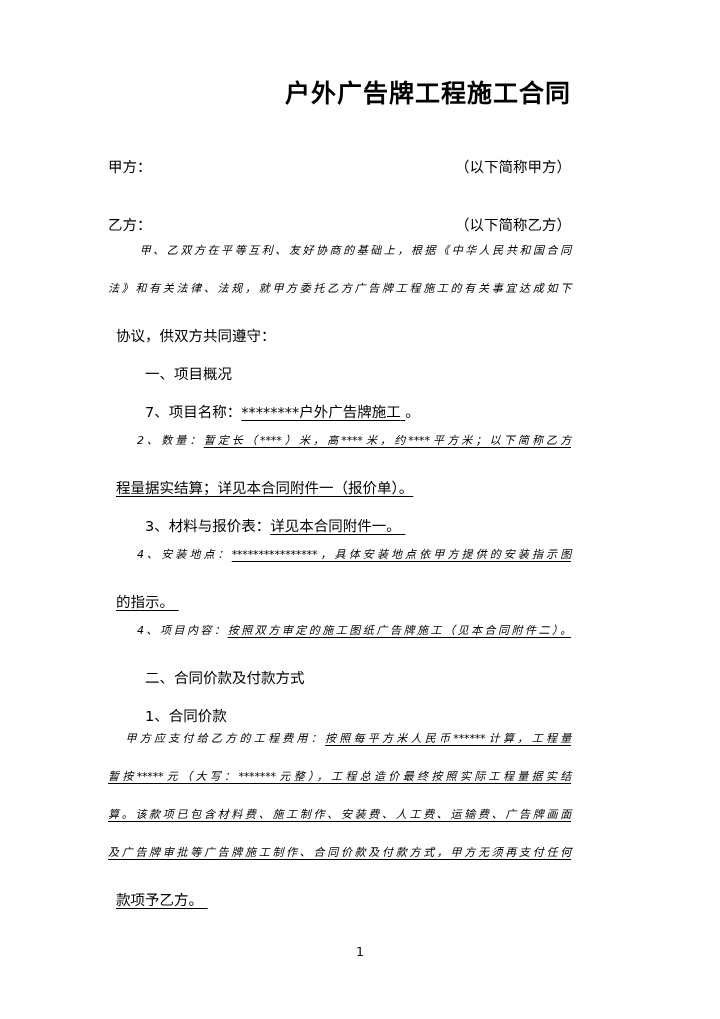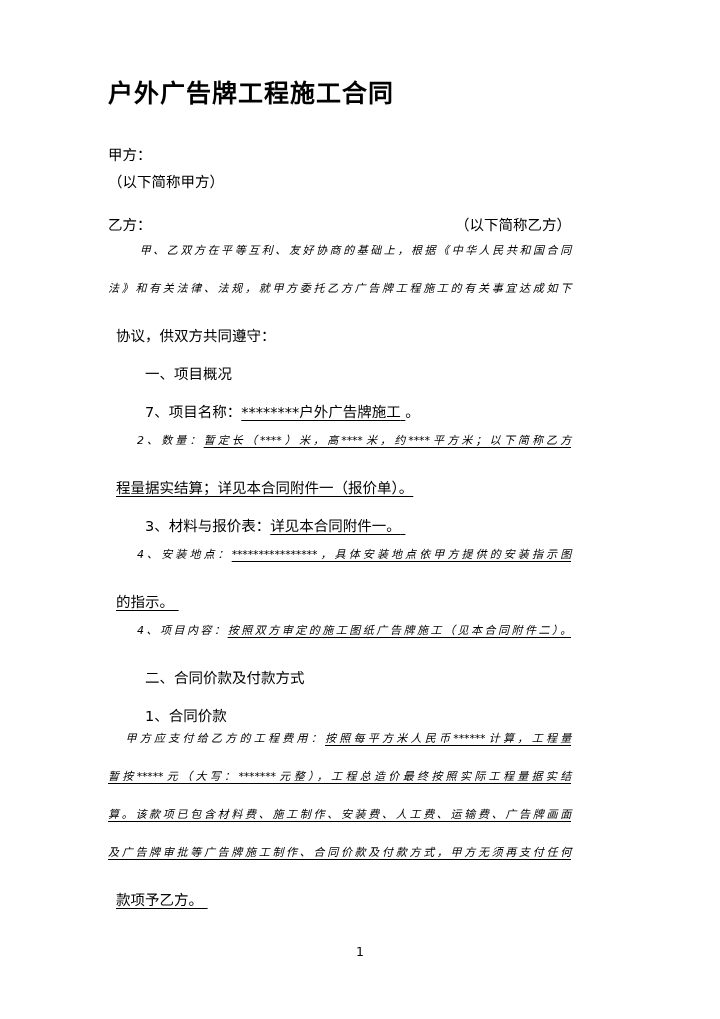--- a/index.html
+++ b/index.html
@@ -24,42 +24,42 @@
     position: absolute;
     left: 108px;
     top: 0;
     width: 463px;
   }
   .doc-title {
     margin: 0;
     padding: 0;
     font-size: 25px;
     font-weight: bold;
-    text-align: left;
+    text-align: right;
     letter-spacing: 1px;
     line-height: 1;
     position: absolute;
     left: 0;
     top: 81px;
     width: 463px;
     white-space: nowrap;
   }
   .party-row {
     position: absolute;
     left: 0;
     width: 463px;
     font-size: 14.5px;
     line-height: 1;
     display: flex;
     justify-content: space-between;
     align-items: baseline;
   }
   .party-row .lhs { white-space: nowrap; }
   .party-row .rhs { white-space: nowrap; margin-top: 12px; }
-  #party-a-row { top: 148px; flex-direction: column; }
+  #party-a-row { top: 148px; }
   #party-b-row { top: 206px; }
   .u {
     text-decoration: underline;
     text-underline-offset: 3px;
     text-decoration-thickness: 1px;
   }
   .line {
     position: absolute;
     left: 0;
     width: 463px;

